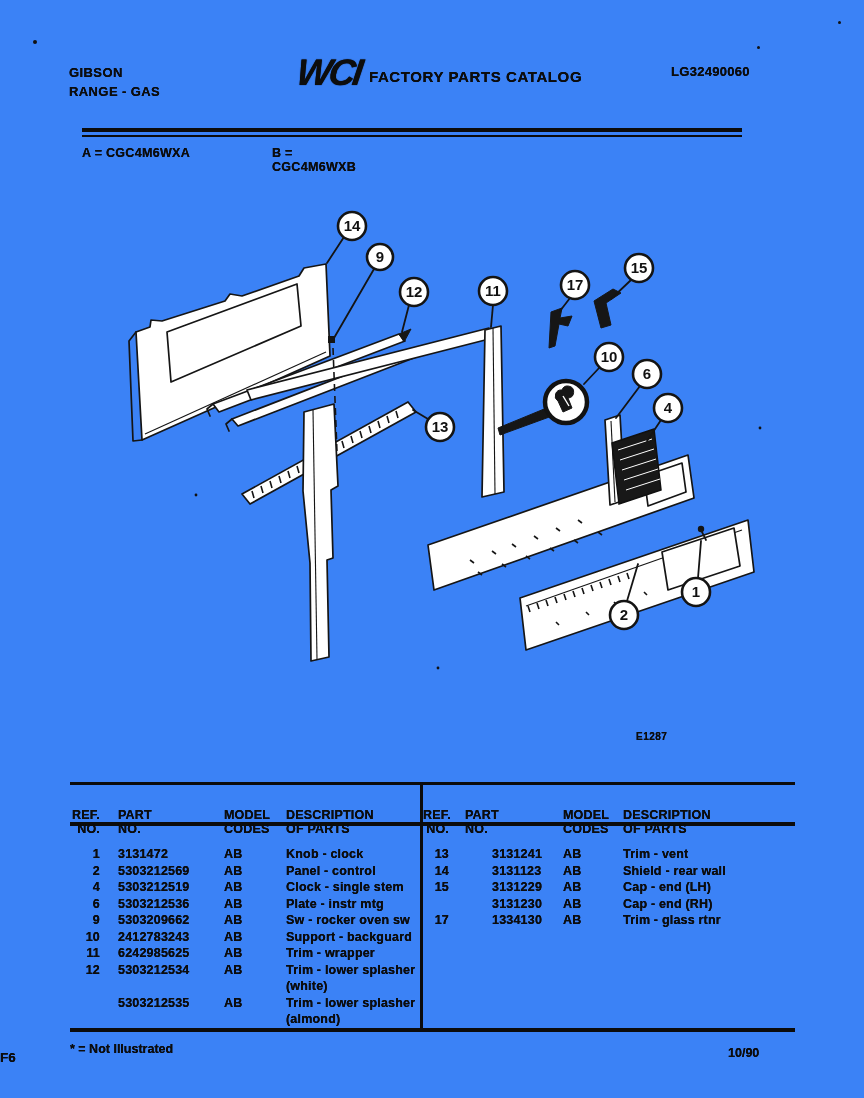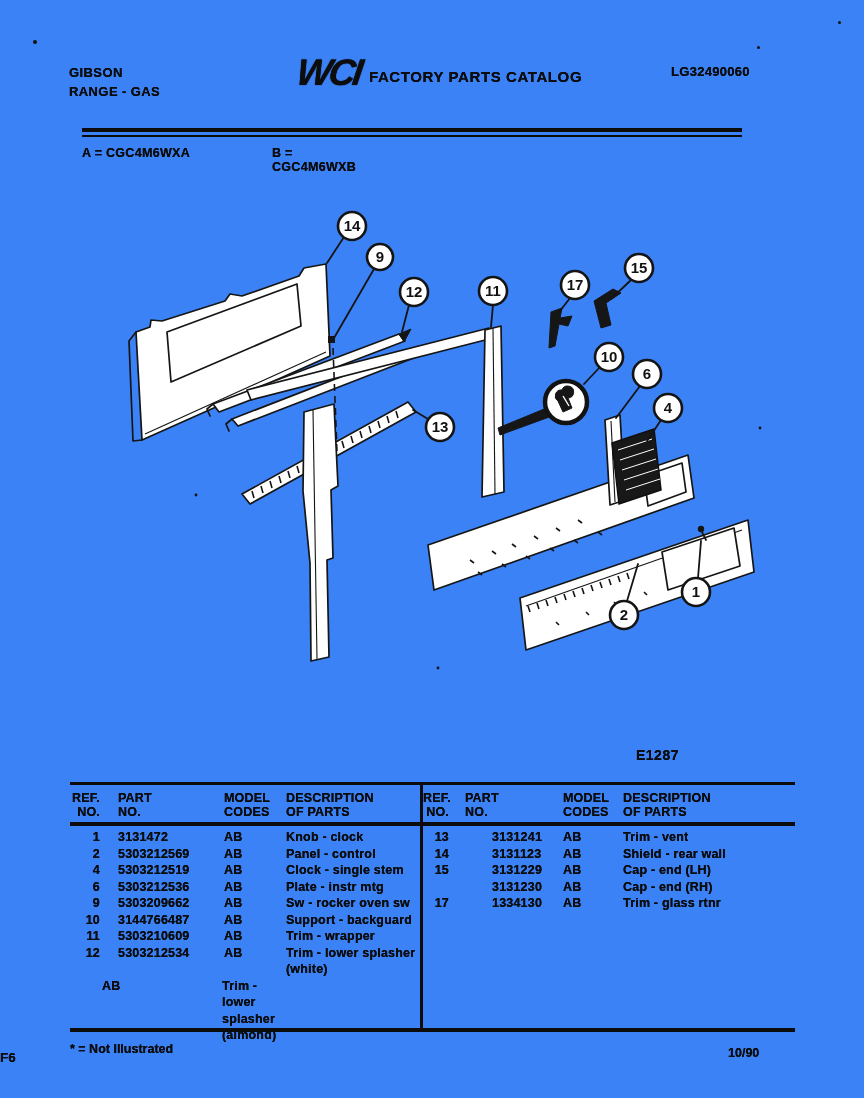--- a/index.html
+++ b/index.html
@@ -14,31 +14,31 @@
   .wci{position:absolute;left:297px;top:52px;font-size:37px;font-weight:800;font-style:italic;letter-spacing:-3px;transform:skewX(-8deg);text-shadow:0 0 1px #000;}
   .cat-title{position:absolute;left:369px;top:68px;font-size:15px;font-weight:800;letter-spacing:.6px;text-shadow:0 0 .6px #000;}
   .pubno{position:absolute;left:671px;top:64px;font-size:13px;font-weight:800;letter-spacing:.3px;text-shadow:0 0 .6px #000;}
   .rule1{position:absolute;left:82px;top:128px;width:660px;height:4px;background:#0c0c0c;}
   .rule2{position:absolute;left:82px;top:135px;width:660px;height:2px;background:#0c0c0c;}
   .models{position:absolute;left:82px;top:146px;font-size:12.5px;font-weight:800;letter-spacing:.3px;text-shadow:0 0 .5px #000;}
   .models span{margin-right:0;}
   .model-b{position:absolute;left:174px;margin-left:16px;}
   
   svg.diagram{position:absolute;left:0;top:160px;}
-  .figcode{position:absolute;left:636px;top:731px;font-size:14px;font-weight:800;letter-spacing:.5px;text-shadow:0 0 .5px #000;margin-top:16px;}
+  .figcode{position:absolute;left:636px;top:731px;font-size:10px;font-weight:800;letter-spacing:.5px;text-shadow:0 0 .5px #000;}
   
   .ptable{position:absolute;left:70px;top:782px;width:725px;height:250px;font-size:12.5px;font-weight:700;letter-spacing:.2px;text-shadow:0 0 .4px #000;}
   .ptable .rule-top{position:absolute;left:0;top:0;width:100%;height:3px;background:#0c0c0c;}
   .ptable .rule-head{position:absolute;left:0;top:40px;width:100%;height:4px;background:#0c0c0c;}
   .ptable .rule-bot{position:absolute;left:0;bottom:0;width:100%;height:4px;background:#0c0c0c;}
   .ptable .divider{position:absolute;left:350px;top:0;width:3px;height:100%;background:#0c0c0c;}
   .half{position:absolute;top:0;height:100%;}
   .half.lh{left:0;width:350px;}
   .half.rh{left:353px;width:372px;}
-  .thead{display:grid;padding-top:9px;line-height:14px;font-weight:800;}
+  .thead{display:grid;padding-top:9px;line-height:14px;font-weight:800;margin-top:17px;}
   .lh .thead,.lh .trow{grid-template-columns:30px 122px 64px auto;}
   .rh .thead,.rh .trow{grid-template-columns:26px 112px 62px auto;}
   .tbody{padding-top:10px;}
   .trow{display:grid;line-height:16.5px;}
   .c-ref{text-align:right;}
   .c-part{padding-left:18px;}
   .rh .c-part{padding-left:16px;margin-left:27px;}
   .c-codes{padding-left:2px;}
   .h-ref{text-align:right;}
   .h-part{padding-left:18px;}
@@ -269,38 +269,39 @@
             <span class="c-desc"><span>Plate - instr mtg</span><span class="desc2"></span></span>
           </div>
         <div class="trow">
             <span class="c-ref">9</span>
             <span class="c-part">5303209662</span>
             <span class="c-codes">AB</span>
             <span class="c-desc"><span>Sw - rocker oven sw</span><span class="desc2"></span></span>
           </div>
         <div class="trow">
             <span class="c-ref">10</span>
-            <span class="c-part">3144766487</span>
+            <span class="c-part">2412783243</span>
             <span class="c-codes">AB</span>
             <span class="c-desc"><span>Support - backguard</span><span class="desc2"></span></span>
           </div>
         <div class="trow">
             <span class="c-ref">11</span>
-            <span class="c-part">5303210609</span>
+            <span class="c-part">6242985625</span>
             <span class="c-codes">AB</span>
             <span class="c-desc"><span>Trim - wrapper</span><span class="desc2"></span></span>
           </div>
         <div class="trow">
             <span class="c-ref">12</span>
             <span class="c-part">5303212534</span>
             <span class="c-codes">AB</span>
             <span class="c-desc"><span>Trim - lower splasher</span><span class="desc2">(white)</span></span>
           </div>
         <div class="trow">
             <span class="c-ref"></span>
+            <span class="c-part">5303212535</span>
             <span class="c-codes">AB</span>
             <span class="c-desc"><span>Trim - lower splasher</span><span class="desc2">(almond)</span></span>
           </div>
       </div>
     </div>
 
     <div class="half rh">
       <div class="thead">
         <span class="h-ref"><span>REF.</span><br><span>NO.</span></span>
         <span class="h-part"><span>PART</span><br><span>NO.</span></span>

